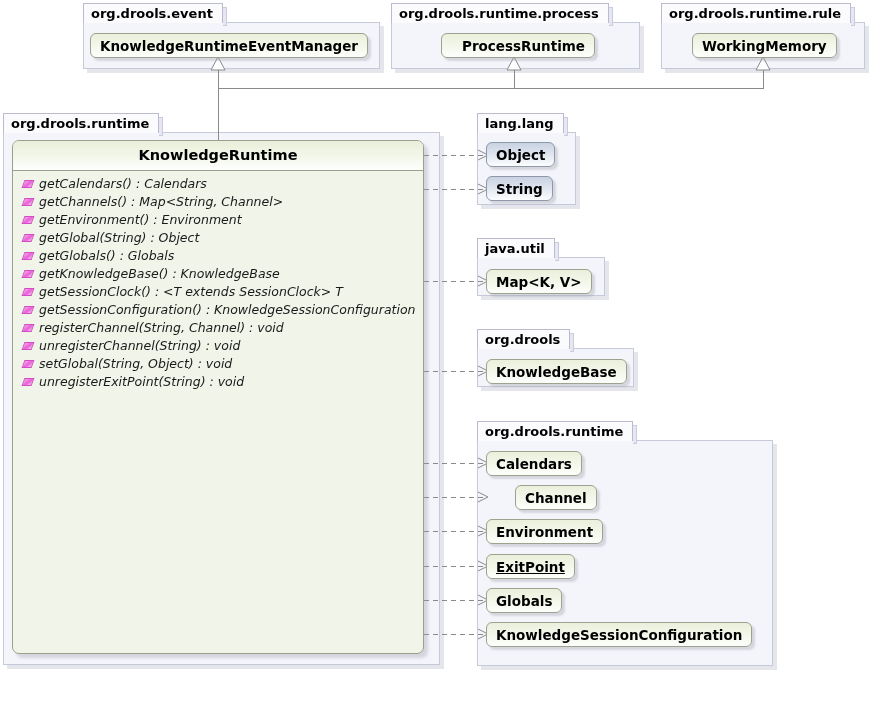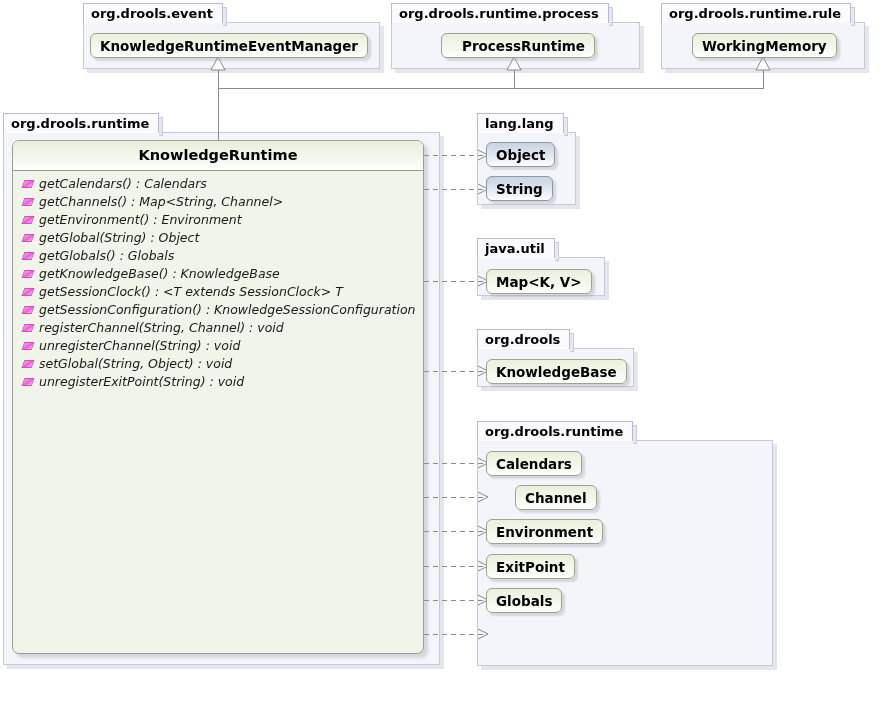--- a/index.html
+++ b/index.html
@@ -252,19 +252,20 @@
     <div class="pkg-body" style="width:157px; height:39px;"></div>
     <div class="node iface" style="left:9px; top:30px;">KnowledgeBase</div>
   </div>
 
   <div class="package" style="left:477px; top:421px; width:305px; height:245px;">
     <div class="pkg-tab">org.drools.runtime</div>
     <div class="pkg-body" style="width:296px; height:226px;"></div>
     <div class="node iface" style="left:9px; top:30px;">Calendars</div>
     <div class="node iface" style="left:9px; top:64px;margin-left:29px;">Channel</div>
     <div class="node iface" style="left:9px; top:98px;">Environment</div>
-    <div class="node iface" style="left:9px; top:133px;">ExitPoint</div>
+    <div class="node iface" style="left:9px; top:133px;text-decoration:underline;">ExitPoint</div>
     <div class="node iface" style="left:9px; top:167px;">Globals</div>
+    <div class="node iface" style="left:9px; top:201px;">KnowledgeSessionConfiguration</div>
   </div>
 
   <div class="footer">yWorks UML Doclet</div>
 
 </div>
 
 </body></html>

